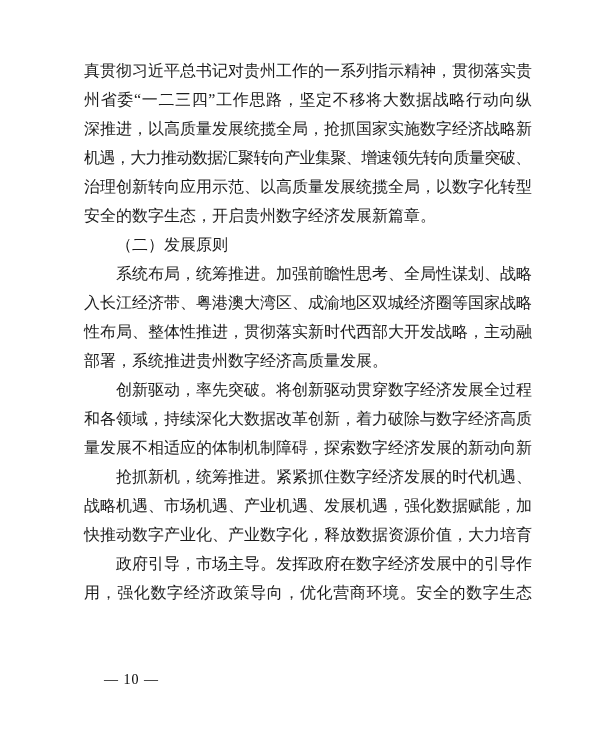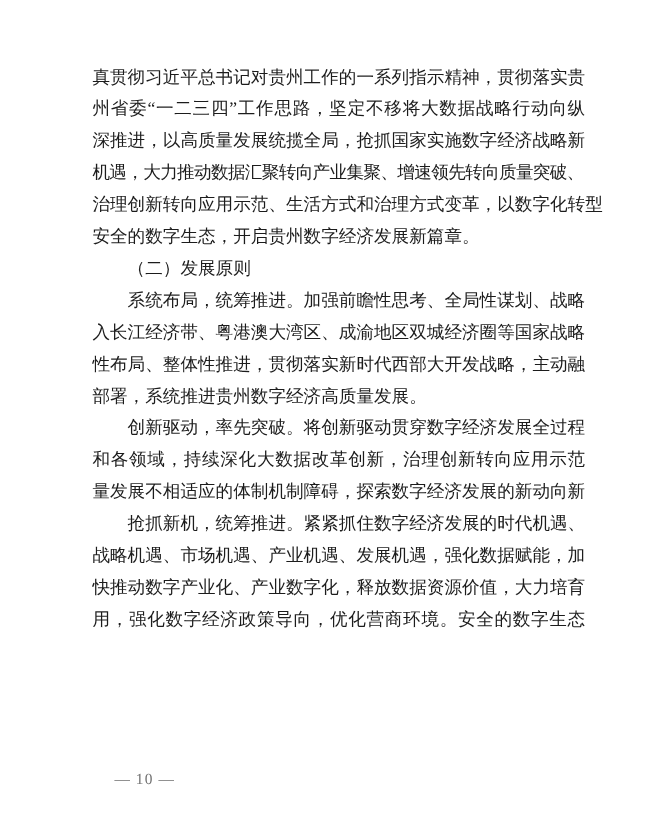--- a/index.html
+++ b/index.html
@@ -37,45 +37,46 @@
   .line.indent {
     text-indent: 32px;
   }
   .line.squeeze {
     text-align-last: left;
     letter-spacing: -0.6px;
   }
   .footer {
     position: absolute;
     left: 104px;
-    top: 701px;
+    top: 671px;
     font-size: 14px;
     line-height: 18px;
-    color: #737373;
+    color: #000000;
     letter-spacing: 1px;
   }
 </style>
 </head>
 <body>
 
 <div class="page">
   <div class="content">
     <div class="line">真贯彻习近平总书记对贵州工作的一系列指示精神，贯彻落实贵</div>
     <div class="line">州省委“一二三四”工作思路，坚定不移将大数据战略行动向纵</div>
     <div class="line">深推进，以高质量发展统揽全局，抢抓国家实施数字经济战略新</div>
     <div class="line squeeze">机遇，大力推动数据汇聚转向产业集聚、增速领先转向质量突破、</div>
-    <div class="line">治理创新转向应用示范、生活方式和治理方式变革，以数字化转型</div>
+    <div class="line">治理创新转向应用示范、以高质量发展统揽全局，以数字化转型</div>
     <div class="line last">安全的数字生态，开启贵州数字经济发展新篇章。</div>
     <div class="line indent last">（二）发展原则</div>
     <div class="line indent">系统布局，统筹推进。加强前瞻性思考、全局性谋划、战略</div>
     <div class="line">入长江经济带、粤港澳大湾区、成渝地区双城经济圈等国家战略</div>
     <div class="line">性布局、整体性推进，贯彻落实新时代西部大开发战略，主动融</div>
     <div class="line last">部署，系统推进贵州数字经济高质量发展。</div>
     <div class="line indent">创新驱动，率先突破。将创新驱动贯穿数字经济发展全过程</div>
-    <div class="line">和各领域，持续深化大数据改革创新，治理创新转向应用示范</div>
+    <div class="line">和各领域，持续深化大数据改革创新，着力破除与数字经济高质</div>
     <div class="line">量发展不相适应的体制机制障碍，探索数字经济发展的新动向新</div>
     <div class="line indent">抢抓新机，统筹推进。紧紧抓住数字经济发展的时代机遇、</div>
     <div class="line">战略机遇、市场机遇、产业机遇、发展机遇，强化数据赋能，加</div>
     <div class="line">快推动数字产业化、产业数字化，释放数据资源价值，大力培育</div>
+    <div class="line indent">政府引导，市场主导。发挥政府在数字经济发展中的引导作</div>
     <div class="line">用，强化数字经济政策导向，优化营商环境。安全的数字生态</div>
   </div>
   <div class="footer">— 10 —</div>
 </div>
 
 </body></html>

